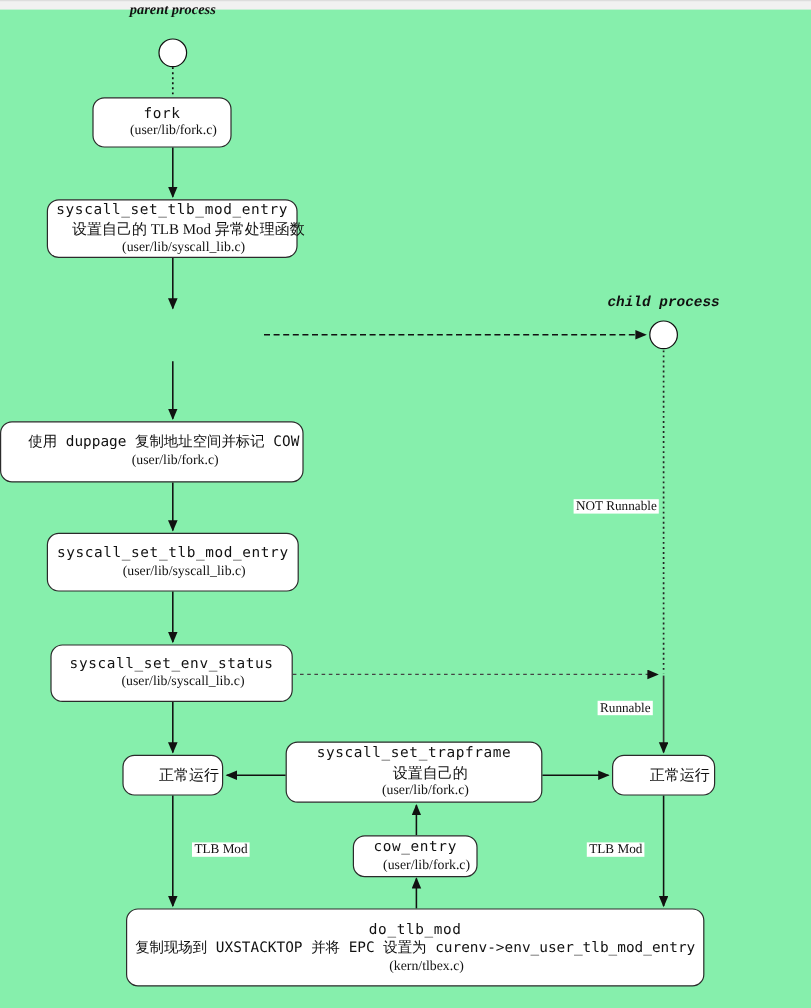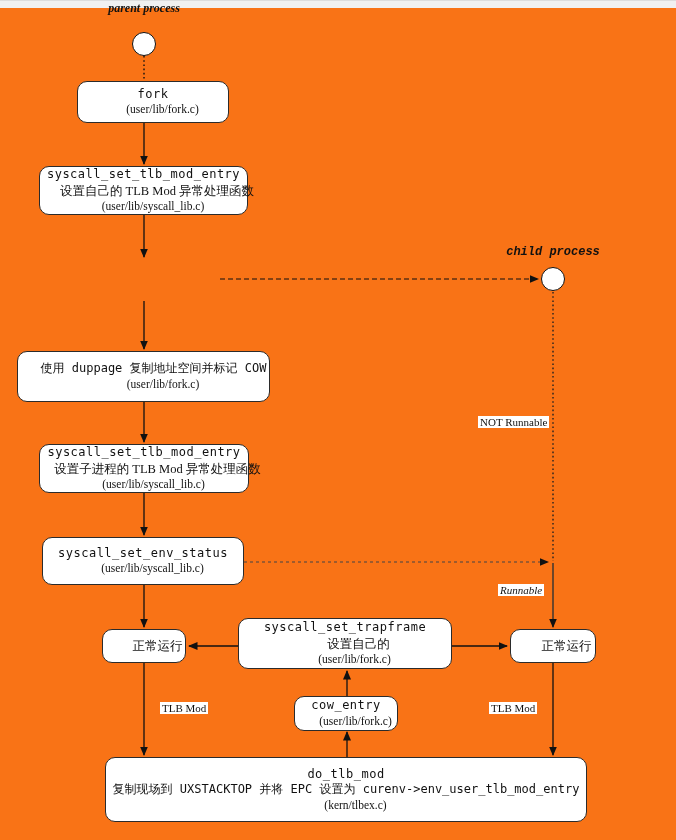--- a/index.html
+++ b/index.html
@@ -1,20 +1,20 @@
 <!DOCTYPE html>
 <html><head>
 <meta charset="utf-8">
 <style>
   * { margin:0; padding:0; box-sizing:border-box; }
   html,body { background:#fff; }
   #canvas {
     position:relative;
     width:676px; height:840px;
-    background:#f97316;
+    background:#86efac;
     overflow:hidden;
     font-family:"Liberation Serif", serif;
     color:#111;
   }
   #edges { position:absolute; left:0; top:0; width:676px; height:840px; }
   .node {
     position:absolute;
     background:#fff;
     border:1.6px solid #2b2b2b;
     border-radius:10px;
@@ -97,40 +97,39 @@
 
     <path d="M347,696 L347,671" stroke="#111" stroke-width="1.3" fill="none" marker-end="url(#arw)"></path>
   </svg>
 
   <div class="lane-label" style="left:84px; top:1px; width:120px;">parent process</div>
   <div class="start-circle" style="left:132px; top:32px;"></div>
 
   <div class="lane-label" style="left:493px; top:245px; width:120px;font-family:Liberation Mono, monospace;">child process</div>
   <div class="start-circle" style="left:541px; top:267px;"></div>
 
-  <div class="node" style="left:77px; top:81px; width:152px; height:42px;">
+  <div class="node" style="left:77px; top:81px; width:116px; height:42px;">
     <div class="code">fork</div>
     <div class="path">(user/lib/fork.c)</div>
   </div>
 
   <div class="node" style="left:39px; top:166px; width:209px; height:49px;">
     <div class="code">syscall_set_tlb_mod_entry</div>
     <div class="desc">设置自己的 TLB Mod 异常处理函数</div>
     <div class="path">(user/lib/syscall_lib.c)</div>
   </div>
 
 
-  <div class="node" style="left:17px; top:351px; width:253px; height:51px;padding-left:20px;">
+  <div class="node" style="left:0; top:351px; width:253px; height:51px;padding-left:20px;">
     <div class="desc-mix">使用 duppage 复制地址空间并标记 COW</div>
     <div class="path">(user/lib/fork.c)</div>
   </div>
 
   <div class="node" style="left:39px; top:444px; width:210px; height:49px;">
     <div class="code">syscall_set_tlb_mod_entry</div>
-    <div class="desc">设置子进程的 TLB Mod 异常处理函数</div>
     <div class="path">(user/lib/syscall_lib.c)</div>
   </div>
 
   <div class="node" style="left:42px; top:537px; width:202px; height:48px;">
     <div class="code">syscall_set_env_status</div>
     <div class="path">(user/lib/syscall_lib.c)</div>
   </div>
 
   <div class="node" style="left:102px; top:629px; width:84px; height:34px;">
     <div class="desc">正常运行</div>
@@ -151,18 +150,18 @@
     <div class="path">(user/lib/fork.c)</div>
   </div>
 
   <div class="node" style="left:105px; top:757px; width:482px; height:65px;">
     <div class="code">do_tlb_mod</div>
     <div class="desc-mix">复制现场到 UXSTACKTOP 并将 EPC 设置为 curenv-&gt;env_user_tlb_mod_entry</div>
     <div class="path">(kern/tlbex.c)</div>
   </div>
 
   <div class="edge-label" style="left:478px; top:416px;">NOT Runnable</div>
-  <div class="edge-label" style="left:498px; top:584px;font-style:italic;">Runnable</div>
+  <div class="edge-label" style="left:498px; top:584px;">Runnable</div>
   <div class="edge-label" style="left:160px; top:702px;">TLB Mod</div>
   <div class="edge-label" style="left:489px; top:702px;">TLB Mod</div>
 
   <div class="bottom-band"></div>
 </div>
 
 </body></html>

